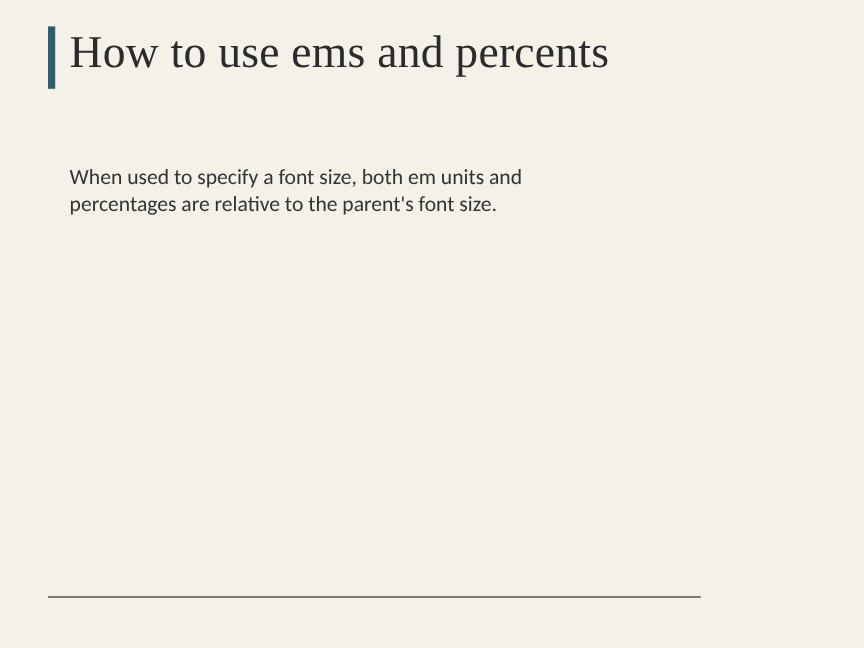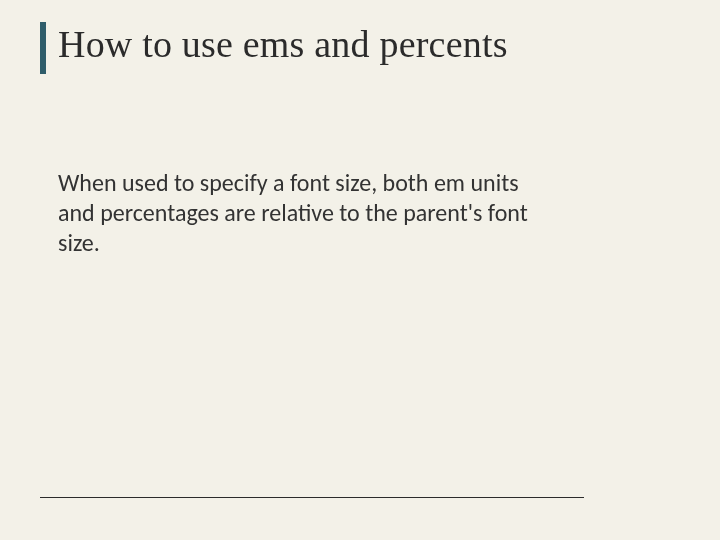--- a/index.html
+++ b/index.html
@@ -26,23 +26,23 @@
   .title {
     font-family: Georgia, 'Times New Roman', serif;
     font-size: 38px;
     font-weight: 400;
     color: #2b2b2b;
     margin-left: 0;
     margin-top: 2px;
     letter-spacing: 0.2px;
   }
   .body-text {
-    margin-top: 102px;
+    margin-top: 70px;
     font-family: Calibri, 'Segoe UI', Arial, sans-serif;
-    font-size: 24px;
+    font-size: 18px;
     line-height: 1.25;
     color: #333;
     max-width: 470px;
   }
   .footer-rule {
     position: absolute;
     left: 40px;
     right: 40px;
     bottom: 42px;
     height: 0;

